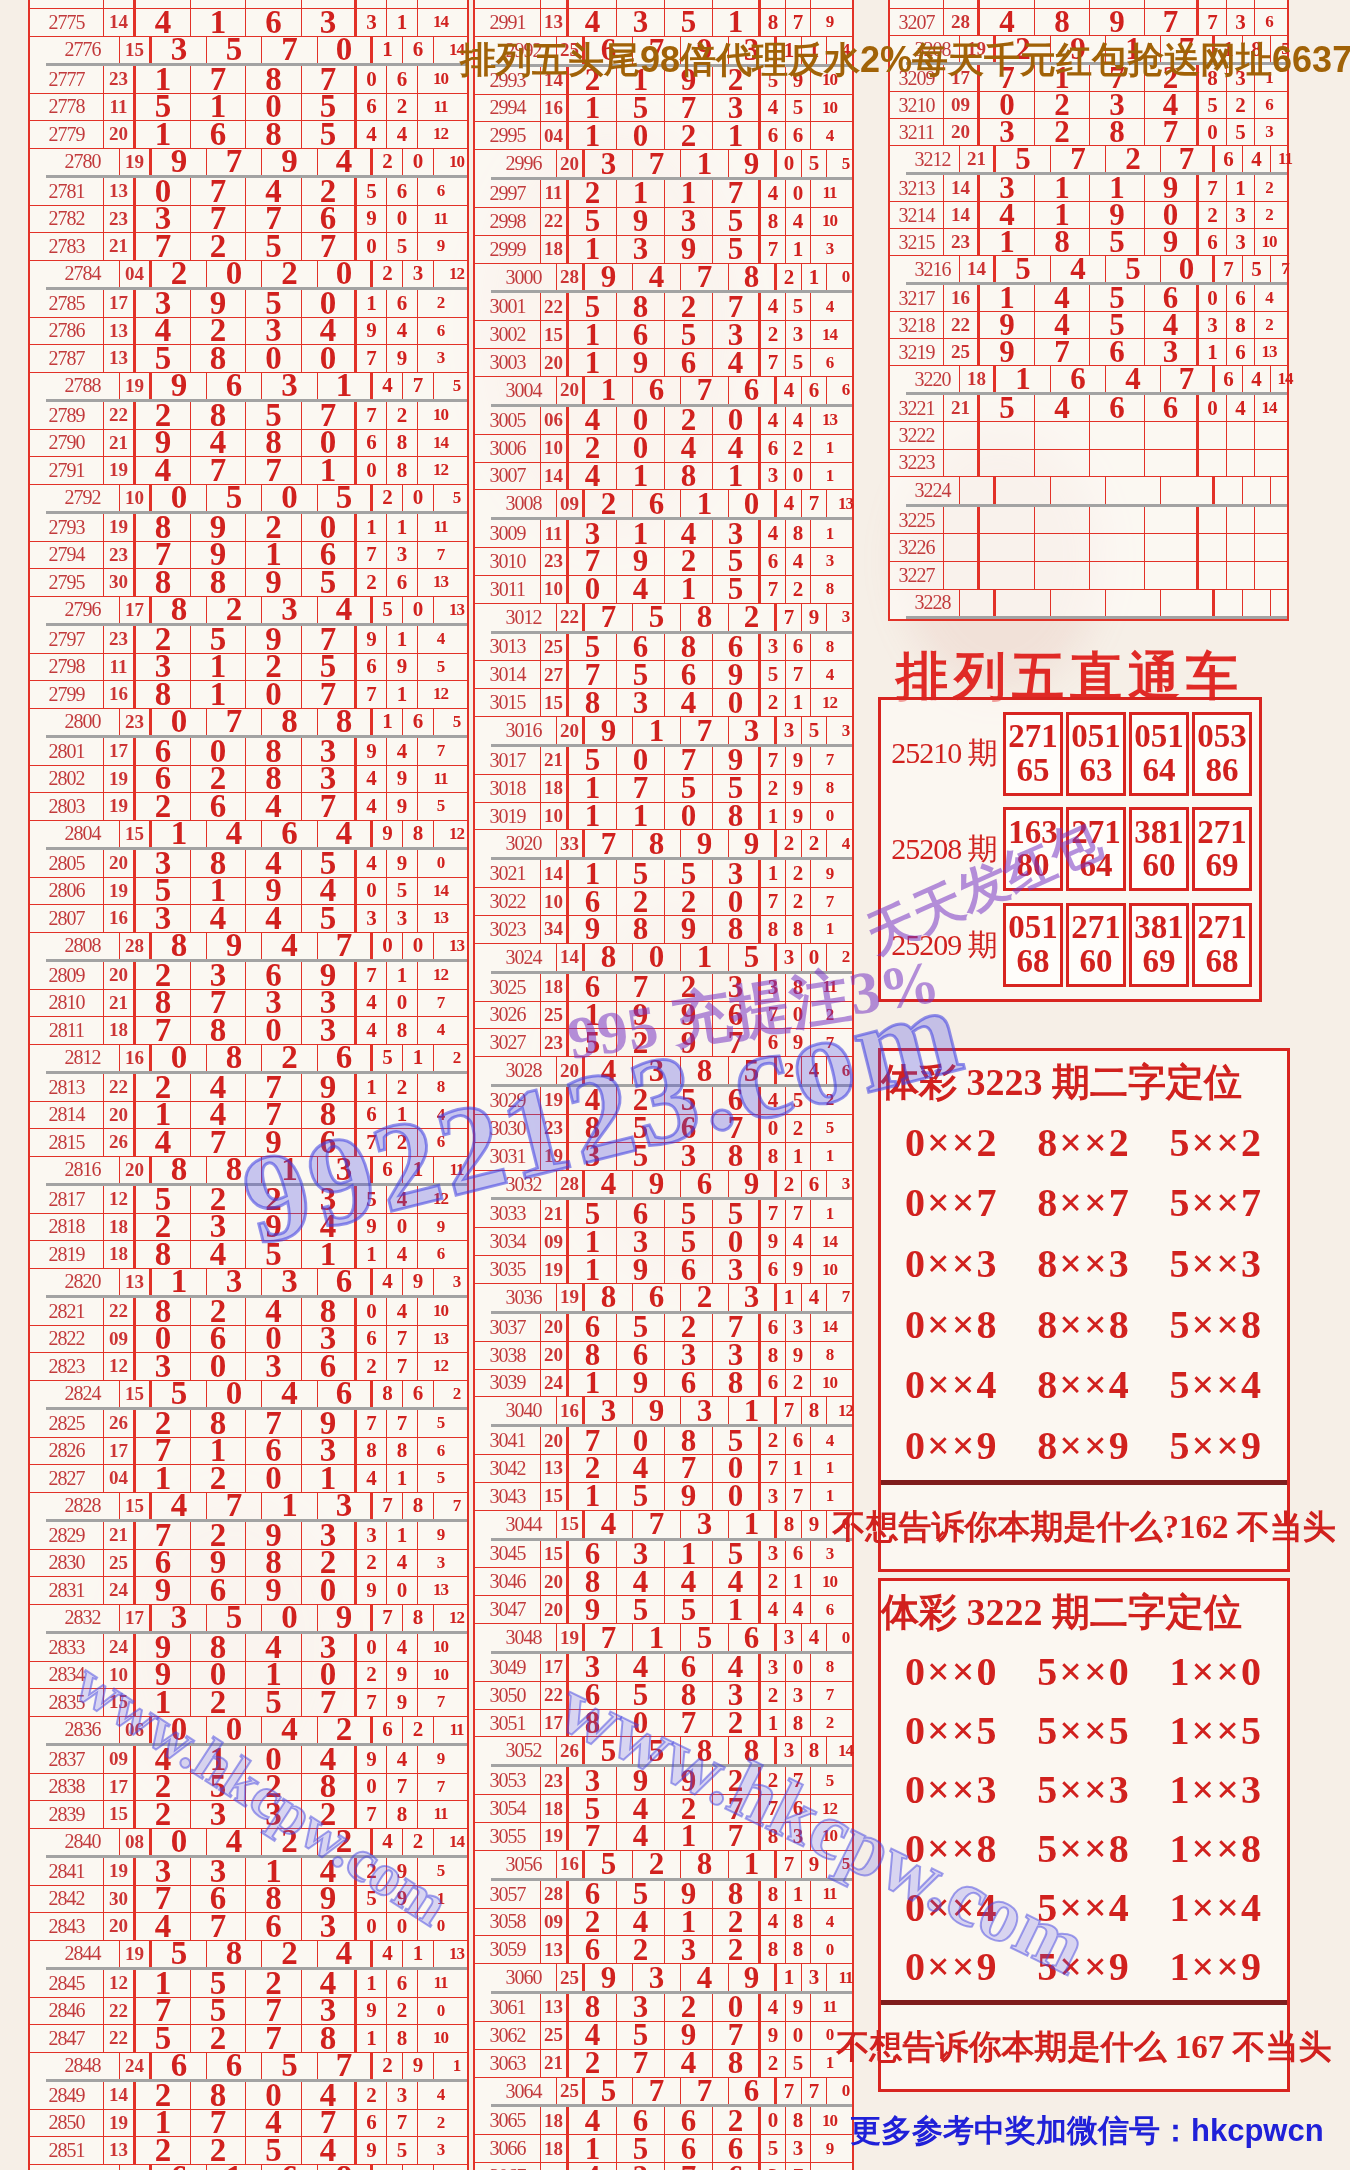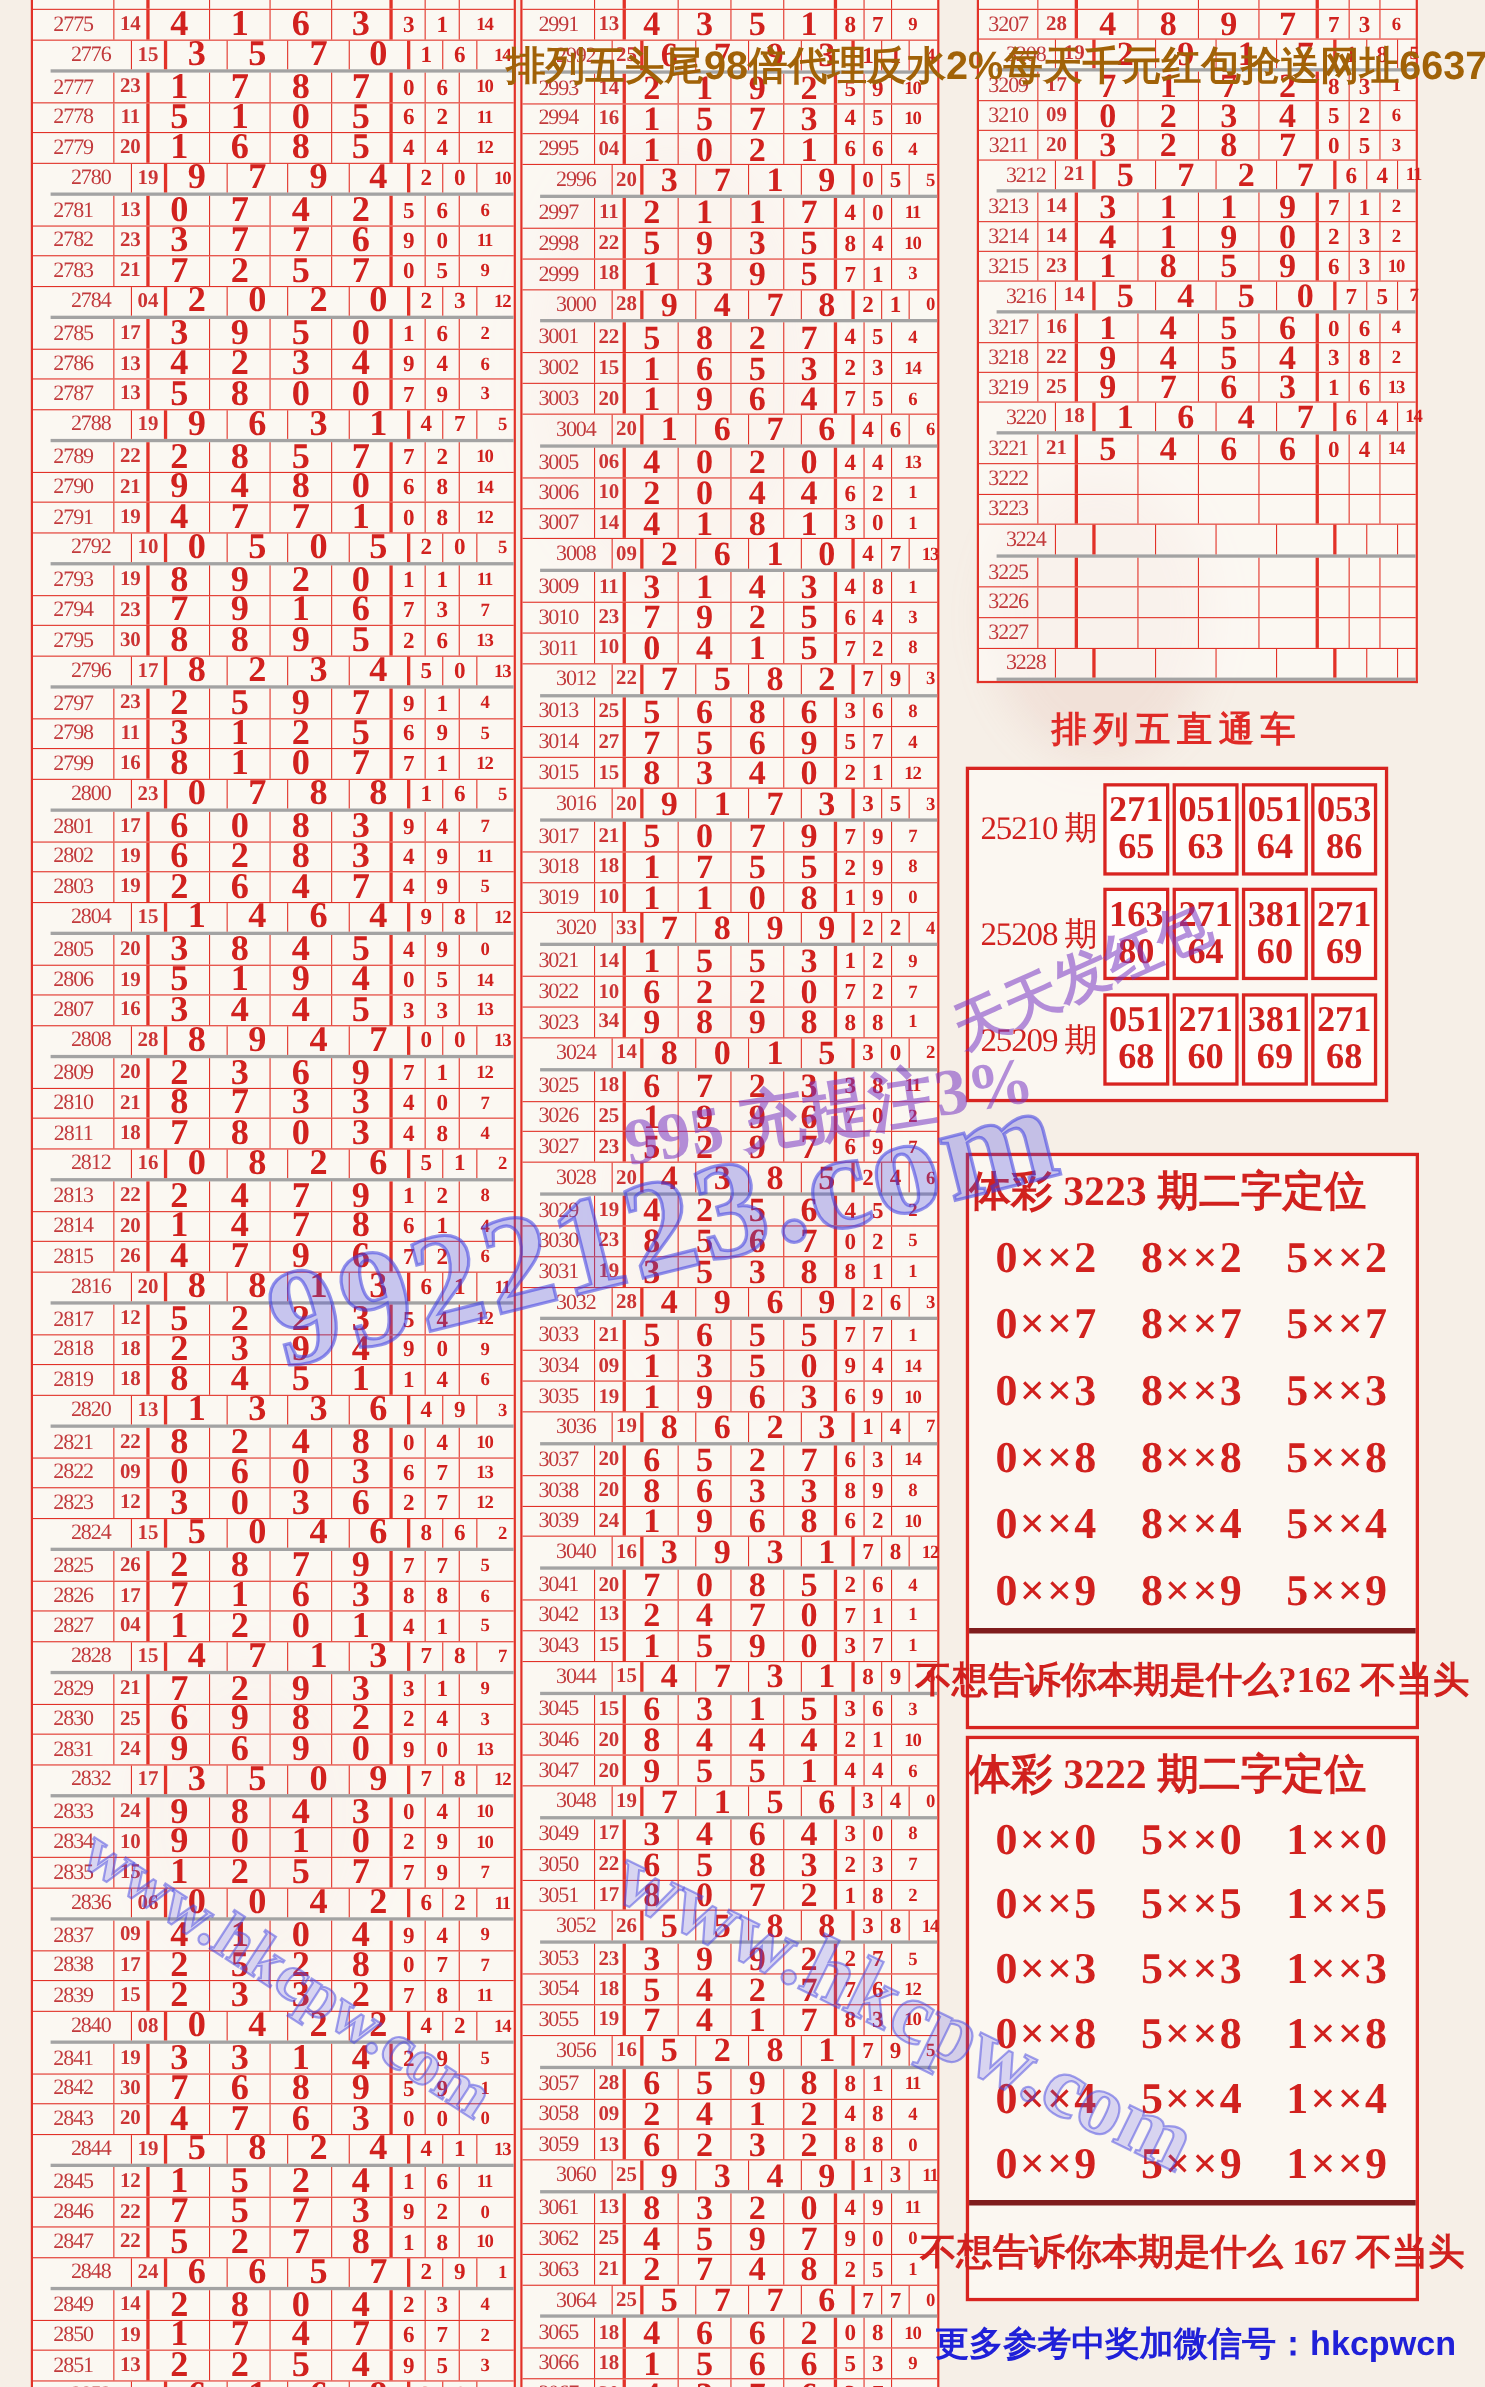--- a/index.html
+++ b/index.html
@@ -26,21 +26,21 @@
   .t-left :is(.c2,.c3,.c4,.c5){font-size:33px;}
   .t-mid{left:473px;top:0;width:377px;}
   .t-mid .lrow{grid-template-columns:66px 28px 48px 48px 48px 48px 25px 25px 37px;height:26.85px;}
   .t-mid :is(.c2,.c3,.c4,.c5){font-size:31px;}
   .t-right{left:888px;top:0;width:397px;}
   .t-right .lrow{grid-template-columns:54px 36px 55px 55px 55px 54px 28px 28px 28px;height:26px;}
   .t-right .lrow.empty{height:26.6px;}
   .t-right :is(.c2,.c3,.c4,.c5){font-size:31px;}
   .lrow.stub{height:8px !important;}
   
-  .ztc-title{position:absolute;left:878px;top:642px;width:384px;text-align:center;font-size:32px;
+  .ztc-title{position:absolute;left:878px;top:642px;width:384px;text-align:center;font-size:52px;
              font-weight:bold;color:#e02a26;letter-spacing:6px;z-index:3;}
   .ztc-box{position:absolute;left:878px;top:697px;width:384px;height:305px;border:3px solid #d82420;
            box-sizing:border-box;z-index:3;display:flex;flex-direction:column;justify-content:space-around;
            padding:6px 4px;background:rgba(255,253,250,.55);}
   .ztc-row{display:flex;align-items:center;}
   .ztc-label{width:118px;font-size:30px;color:#d1211e;text-align:center;letter-spacing:-1px;}
   .ztc-cells{display:flex;gap:3px;}
   .ztc-cell{width:60px;height:84px;border:3px solid #d82420;display:flex;flex-direction:column;
             align-items:center;justify-content:center;font-size:33px;font-weight:bold;color:#d1211e;
             line-height:1.02;box-sizing:border-box;background:#fffdfa;}

